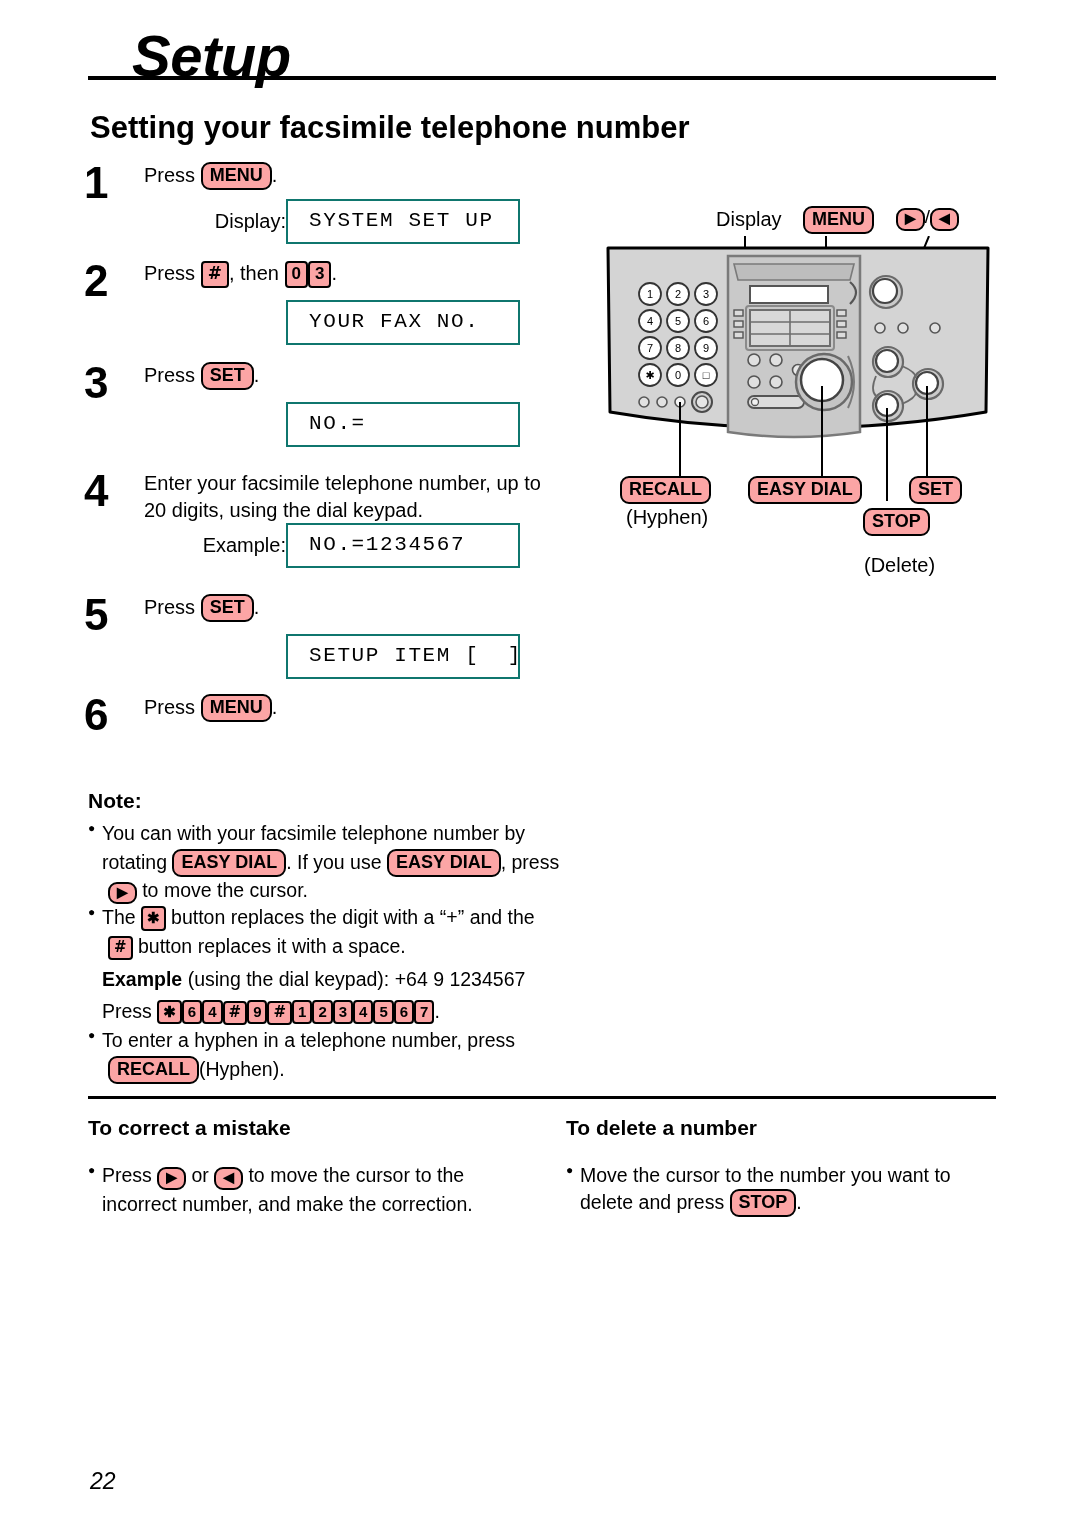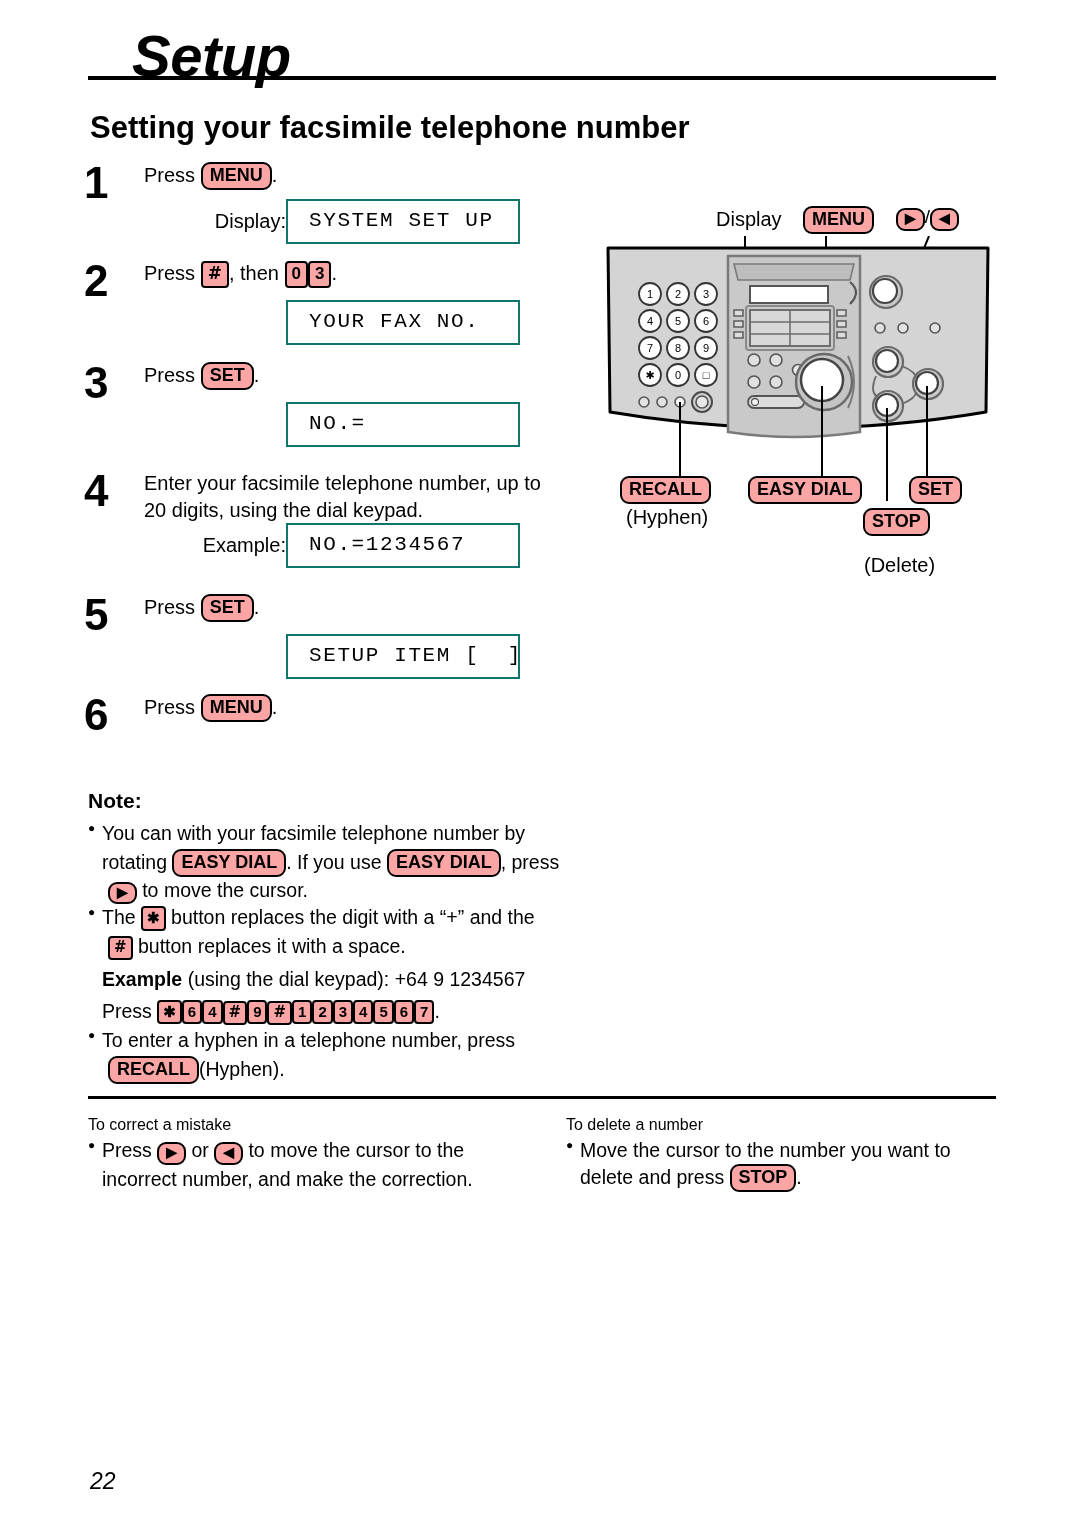--- a/index.html
+++ b/index.html
@@ -174,23 +174,23 @@
     top: 1116px;
     width: 420px;
   }
   .col-right {
     position: absolute;
     left: 566px;
     top: 1116px;
     width: 430px;
   }
   .sub-head {
-    font-size: 16px;
-    font-weight: normal;
-    margin-bottom: 3px;
+    font-size: 21px;
+    font-weight: bold;
+    margin-bottom: 22px;
   }
   .col-body {
     font-size: 19.5px;
     line-height: 1.35;
   }
 
   .page-number {
     position: absolute;
     left: 90px;
     top: 1468px;

